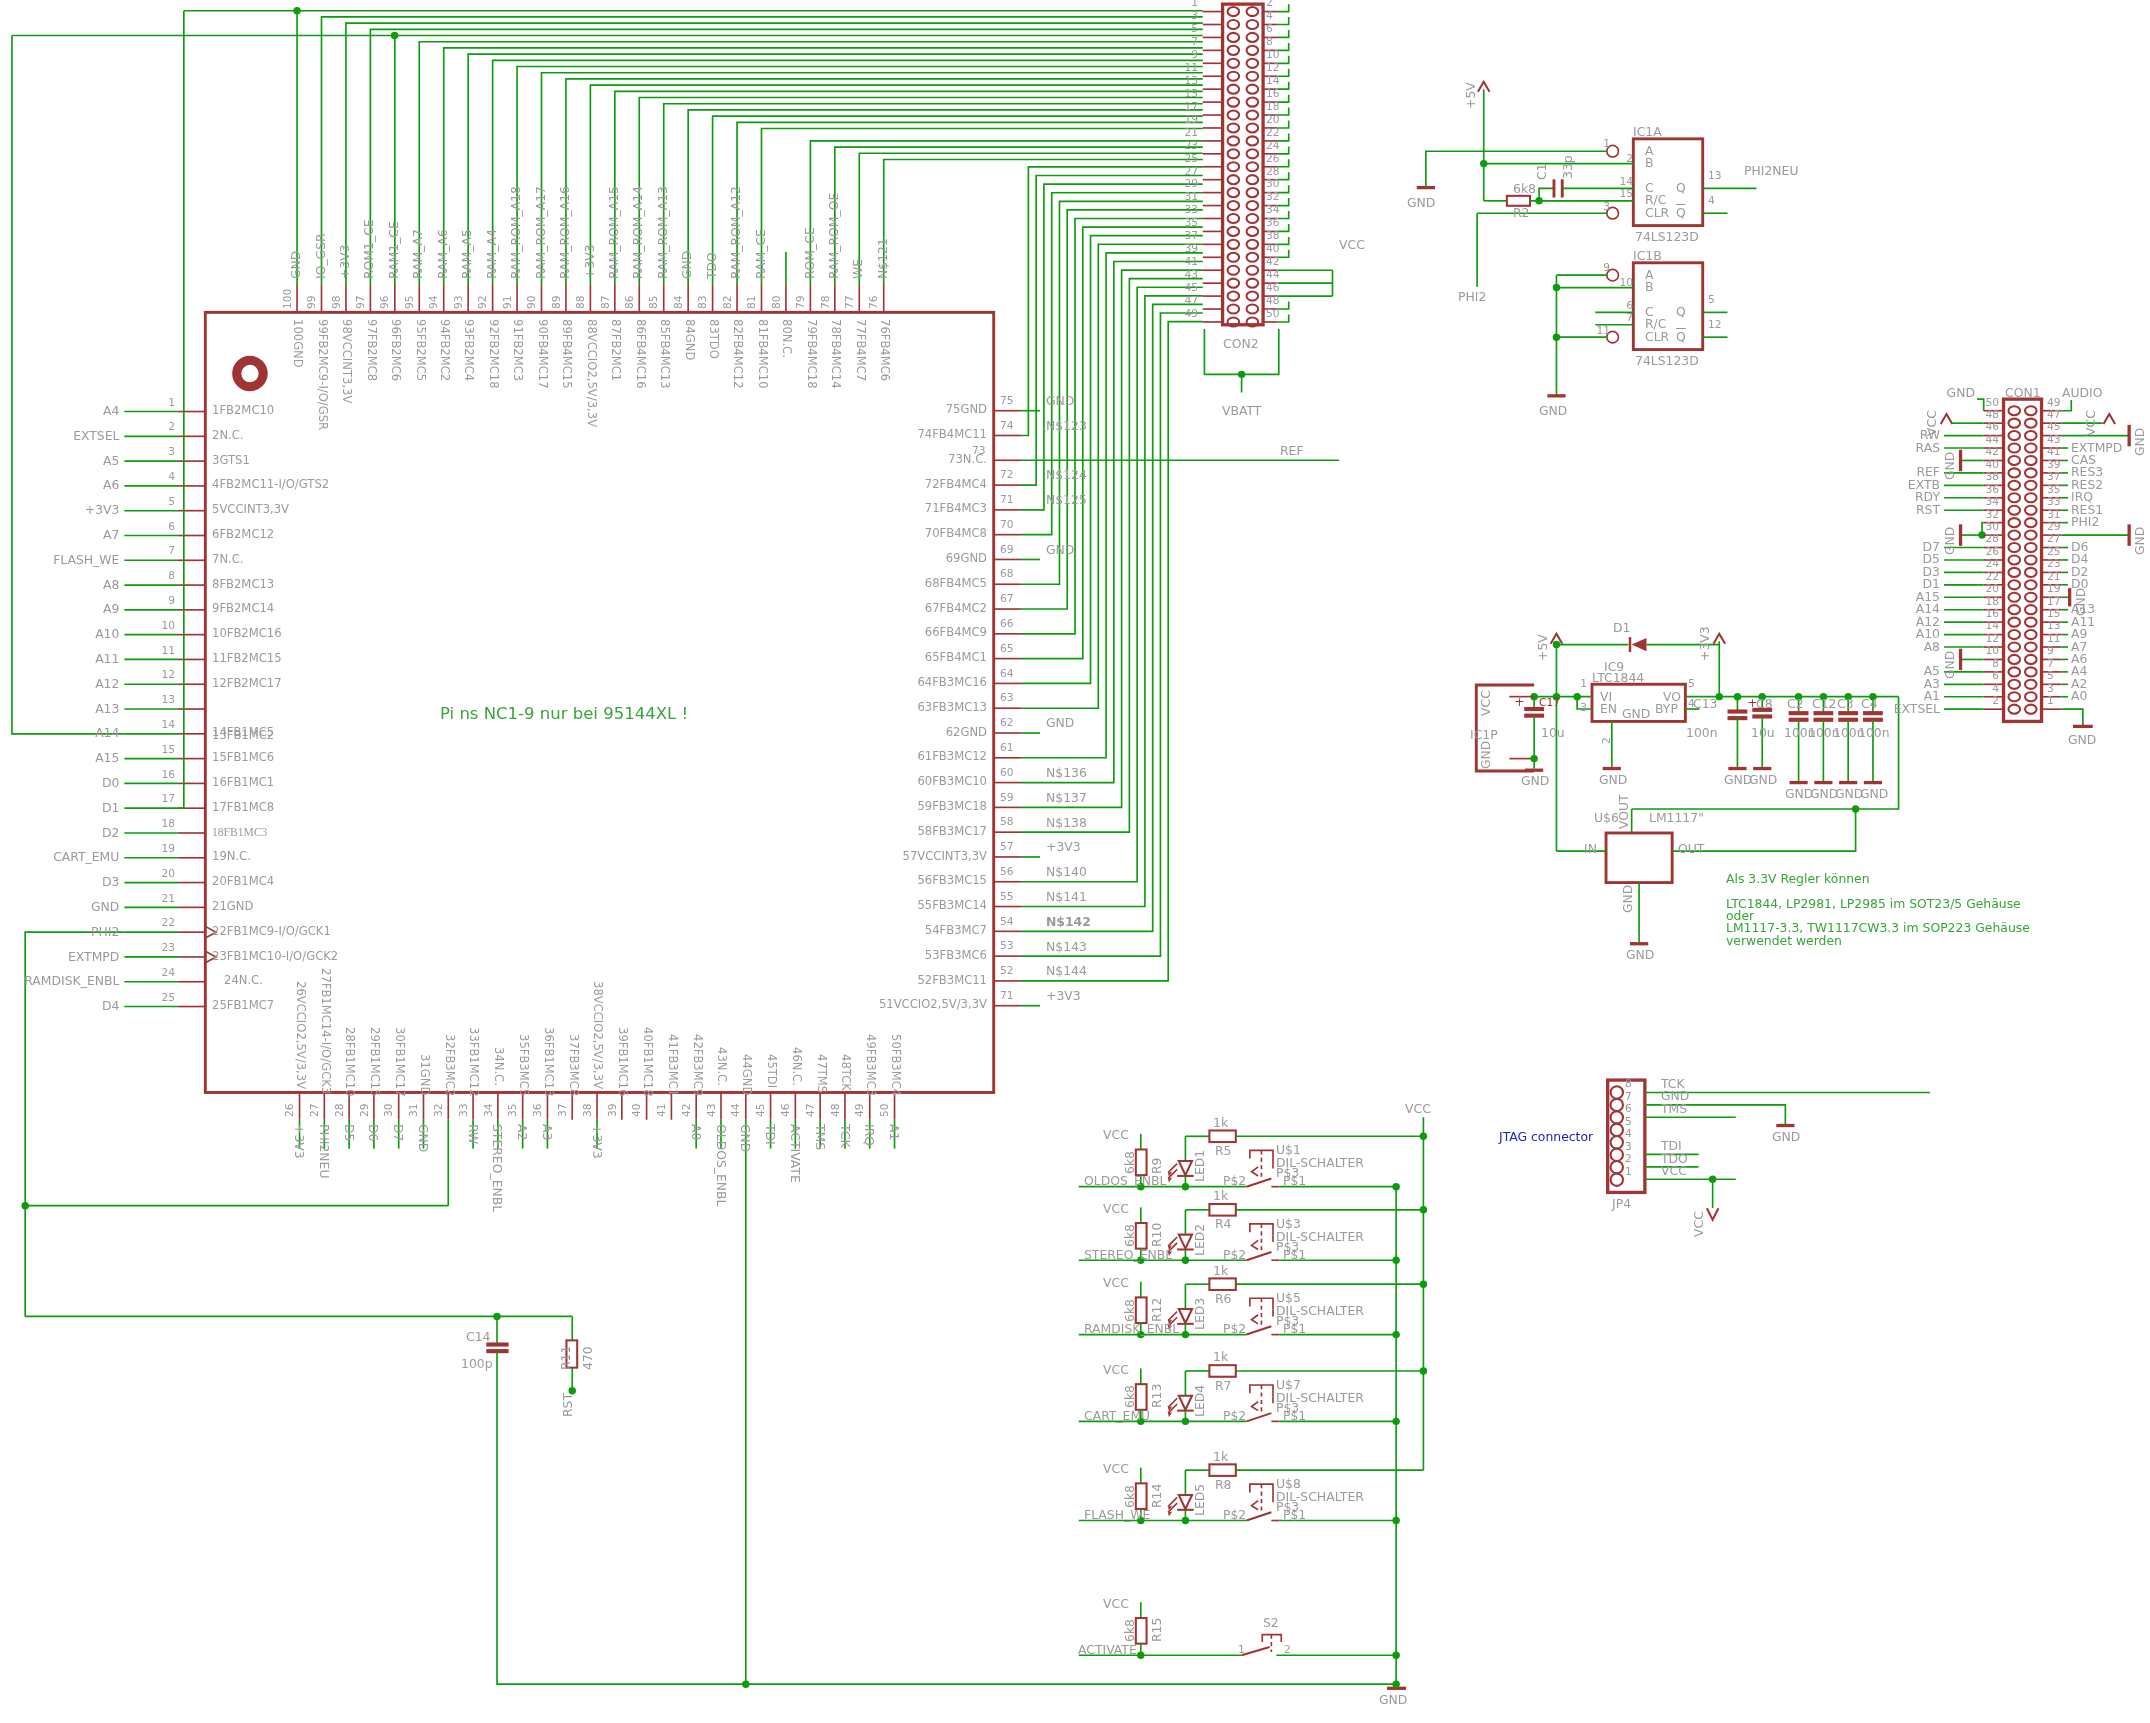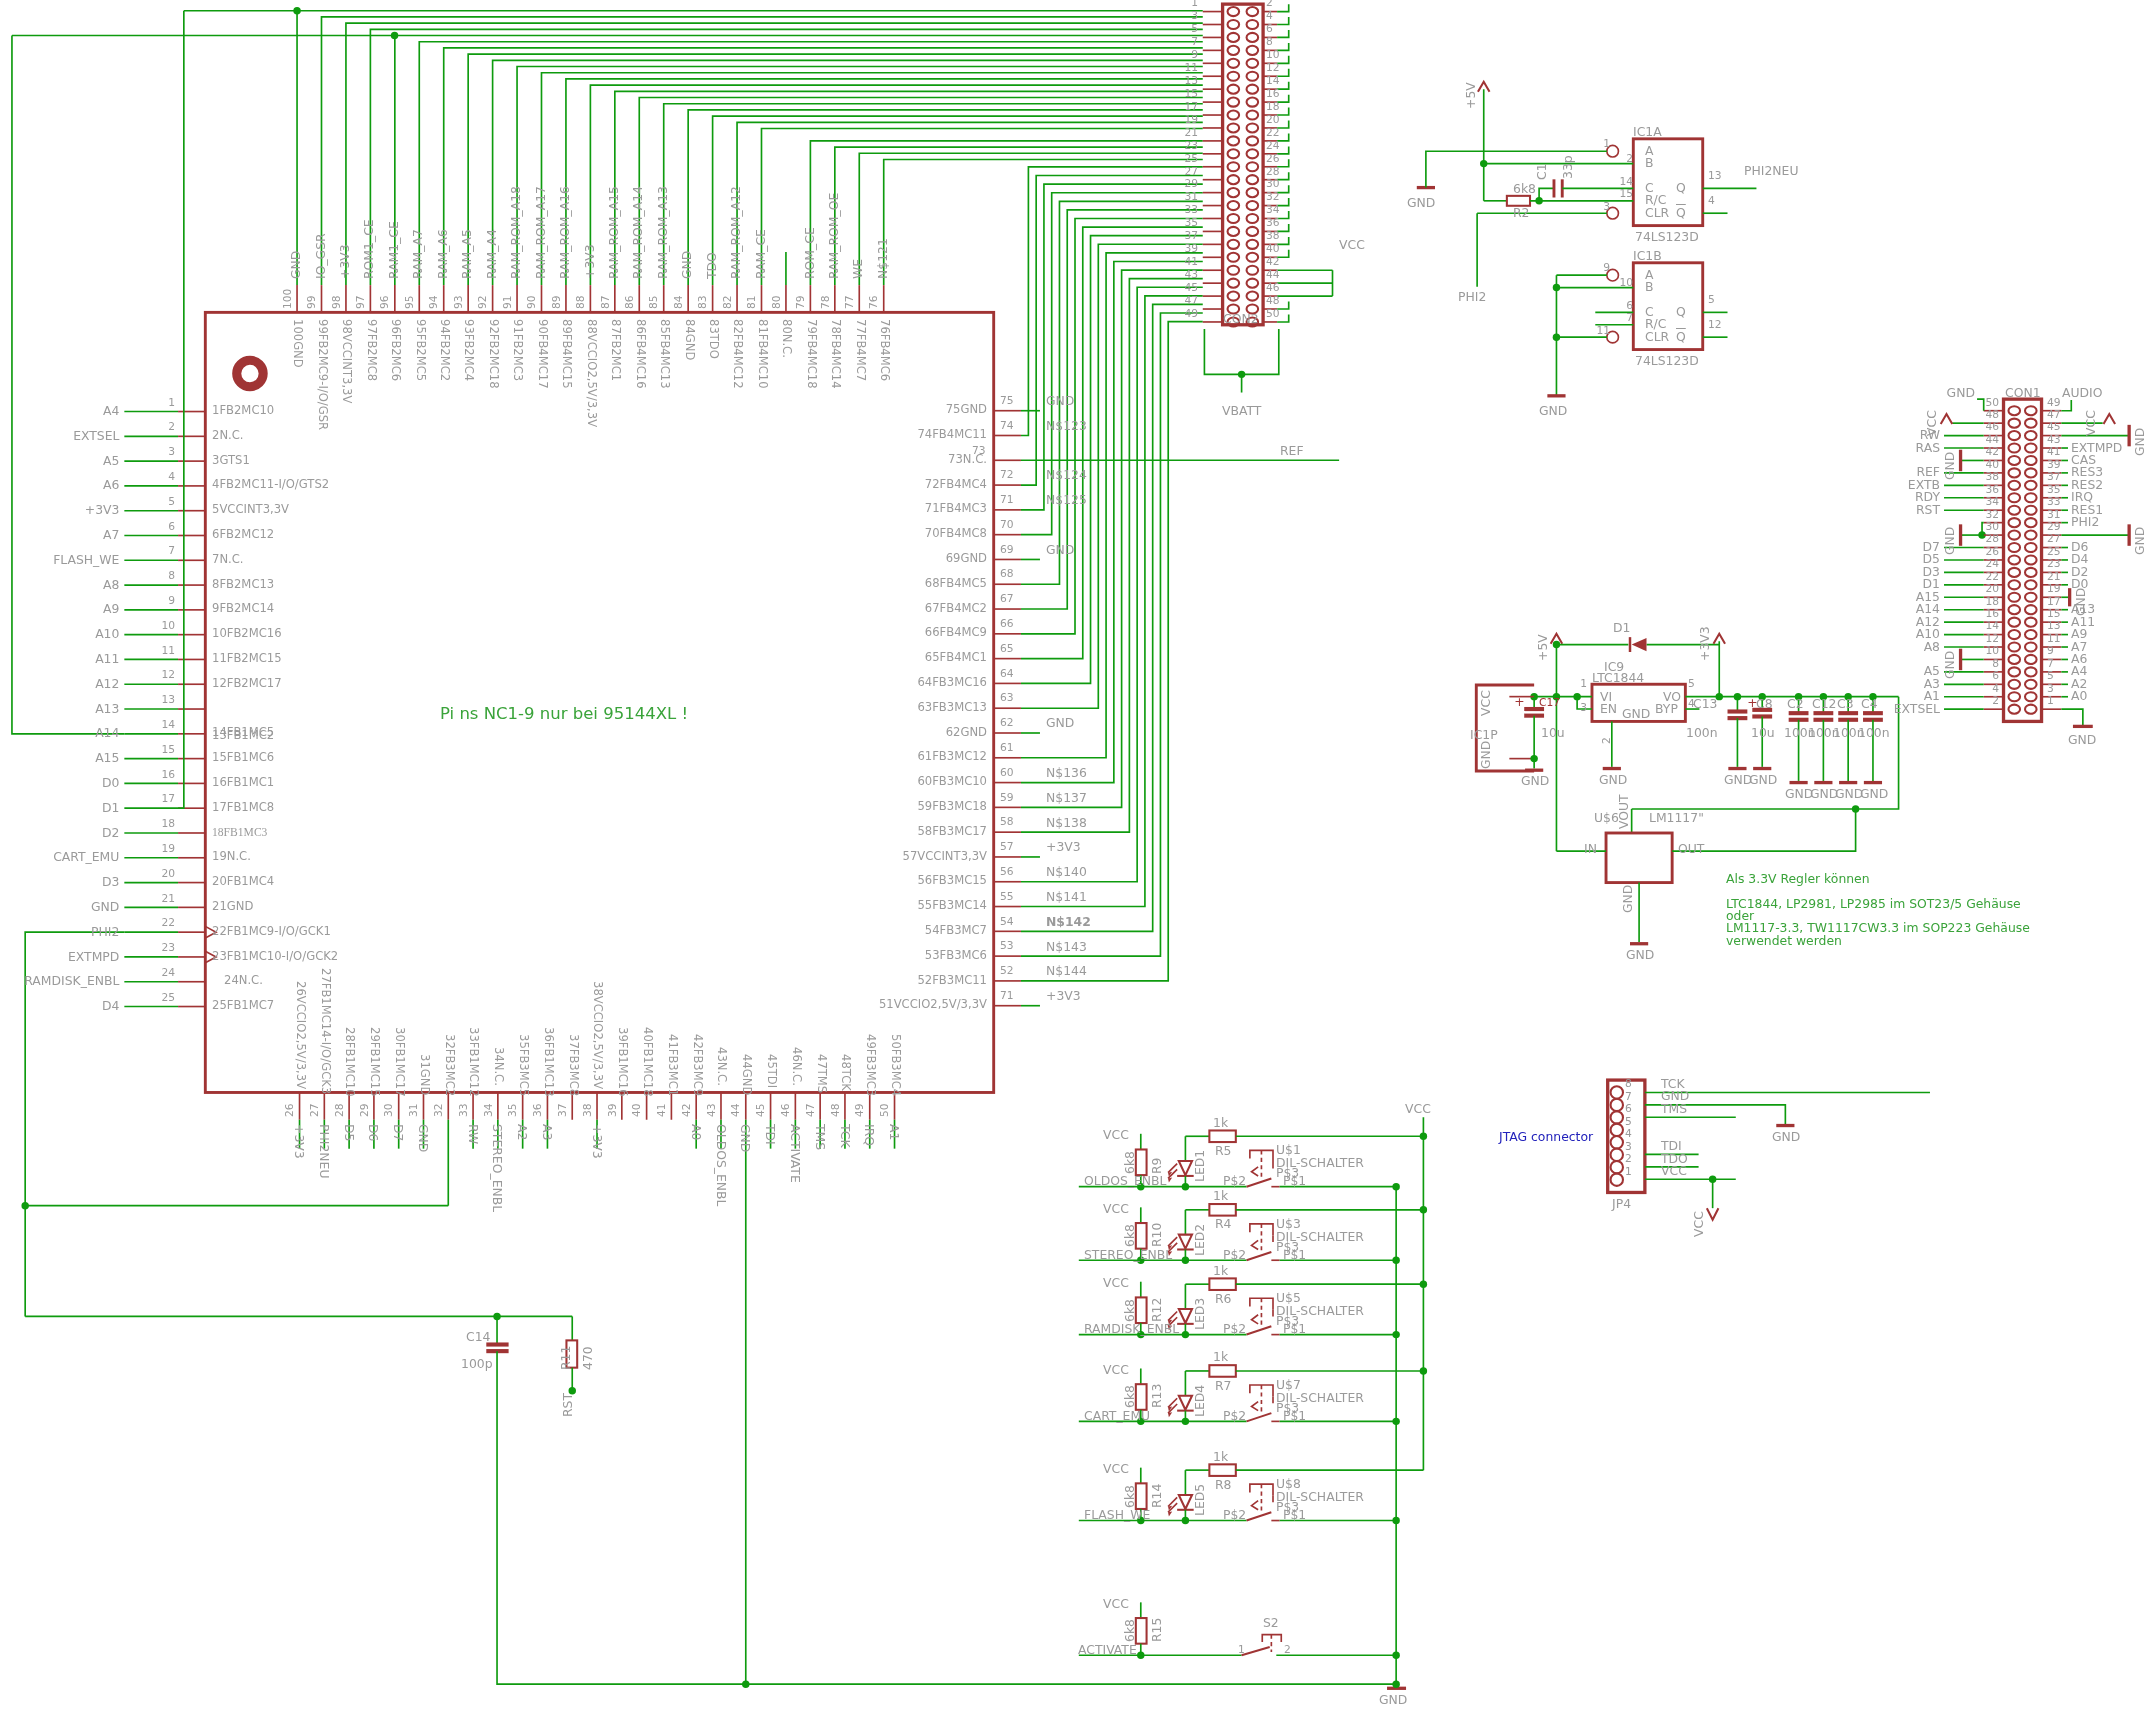--- a/index.html
+++ b/index.html
@@ -1090,21 +1090,21 @@
       <div class="t vdn" style="left: 826px; top: 1124px;">TMS</div>
       <div class="t vup sm" style="left: 831px; top: 1117px;">48</div>
       <div class="t vdn n14" style="left: 851px; top: 1054px;">48TCK</div>
       <div class="t vdn" style="left: 851px; top: 1124px;">TCK</div>
       <div class="t vup sm" style="left: 855px; top: 1117px;">49</div>
       <div class="t vdn n14" style="left: 876px; top: 1034px;">49FB3MC3</div>
       <div class="t vdn" style="left: 875px; top: 1124px;">IRQ</div>
       <div class="t vup sm" style="left: 880px; top: 1117px;">50</div>
       <div class="t vdn n14" style="left: 901px; top: 1034px;">50FB3MC4</div>
       <div class="t vdn" style="left: 900px; top: 1124px;">A1</div>
-      <div class="t" style="left: 1223px; top: 313px; text-align: center;">CON2</div>
+      <div class="t" style="left: 1223px; top: 338px; text-align: center;">CON2</div>
       <div class="t sm ra" style="left: 1165px; top: -1.7px; width: 33px;">1</div>
       <div class="t sm" style="left: 1266px; top: -1.7px;">2</div>
       <div class="t sm ra" style="left: 1165px; top: 11.3px; width: 33px;">3</div>
       <div class="t sm" style="left: 1266px; top: 11.3px;">4</div>
       <div class="t sm ra" style="left: 1165px; top: 24px; width: 33px;">5</div>
       <div class="t sm" style="left: 1266px; top: 24px;">6</div>
       <div class="t sm ra" style="left: 1165px; top: 37px; width: 33px;">7</div>
       <div class="t sm" style="left: 1266px; top: 37px;">8</div>
       <div class="t sm ra" style="left: 1165px; top: 50px; width: 33px;">9</div>
       <div class="t sm" style="left: 1266px; top: 50px;">10</div>

